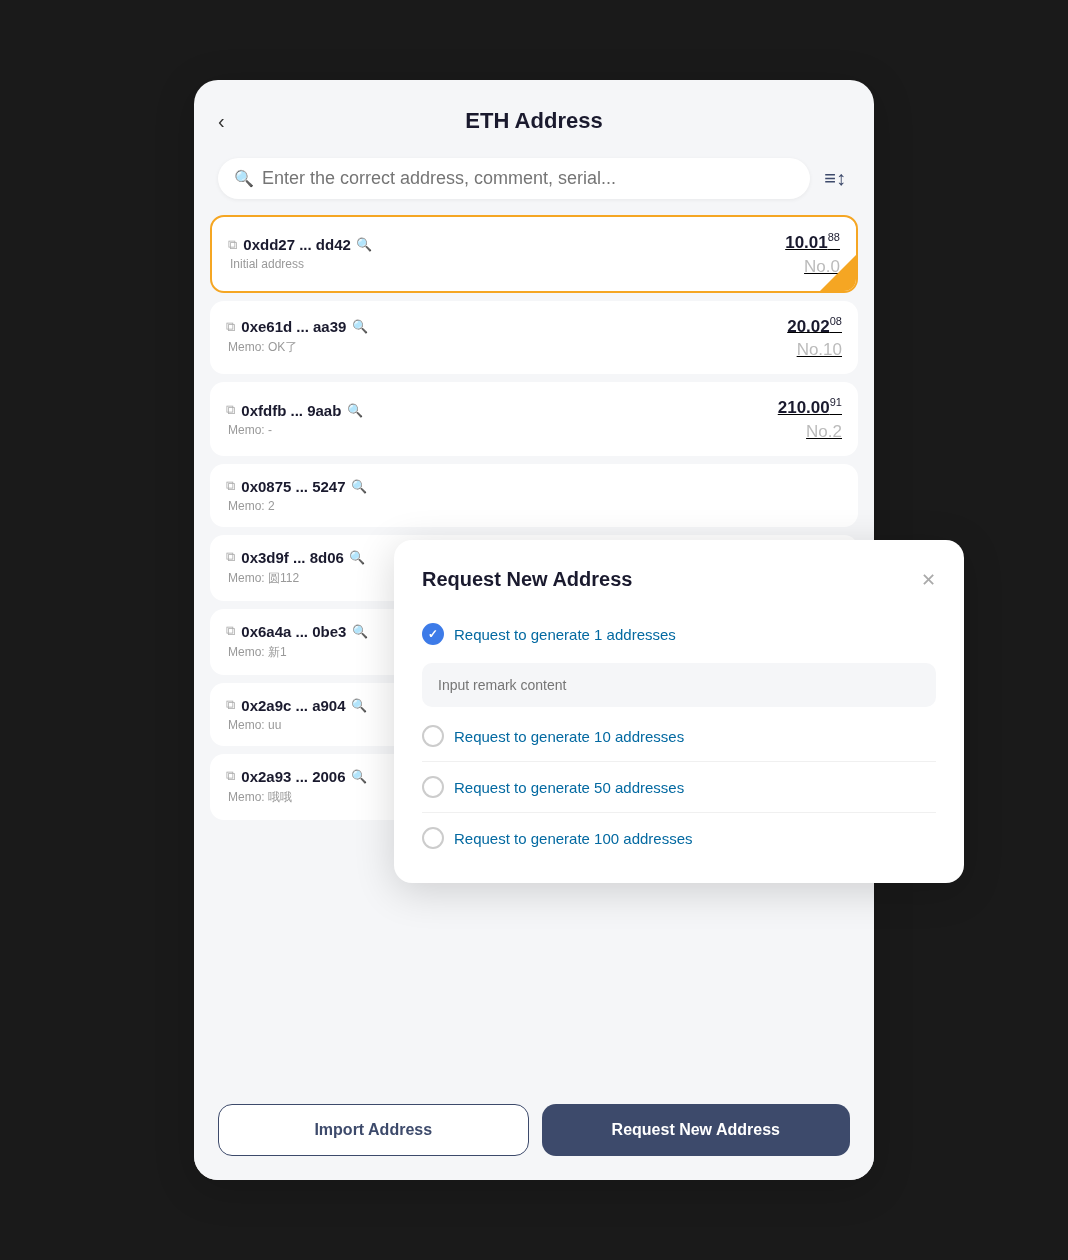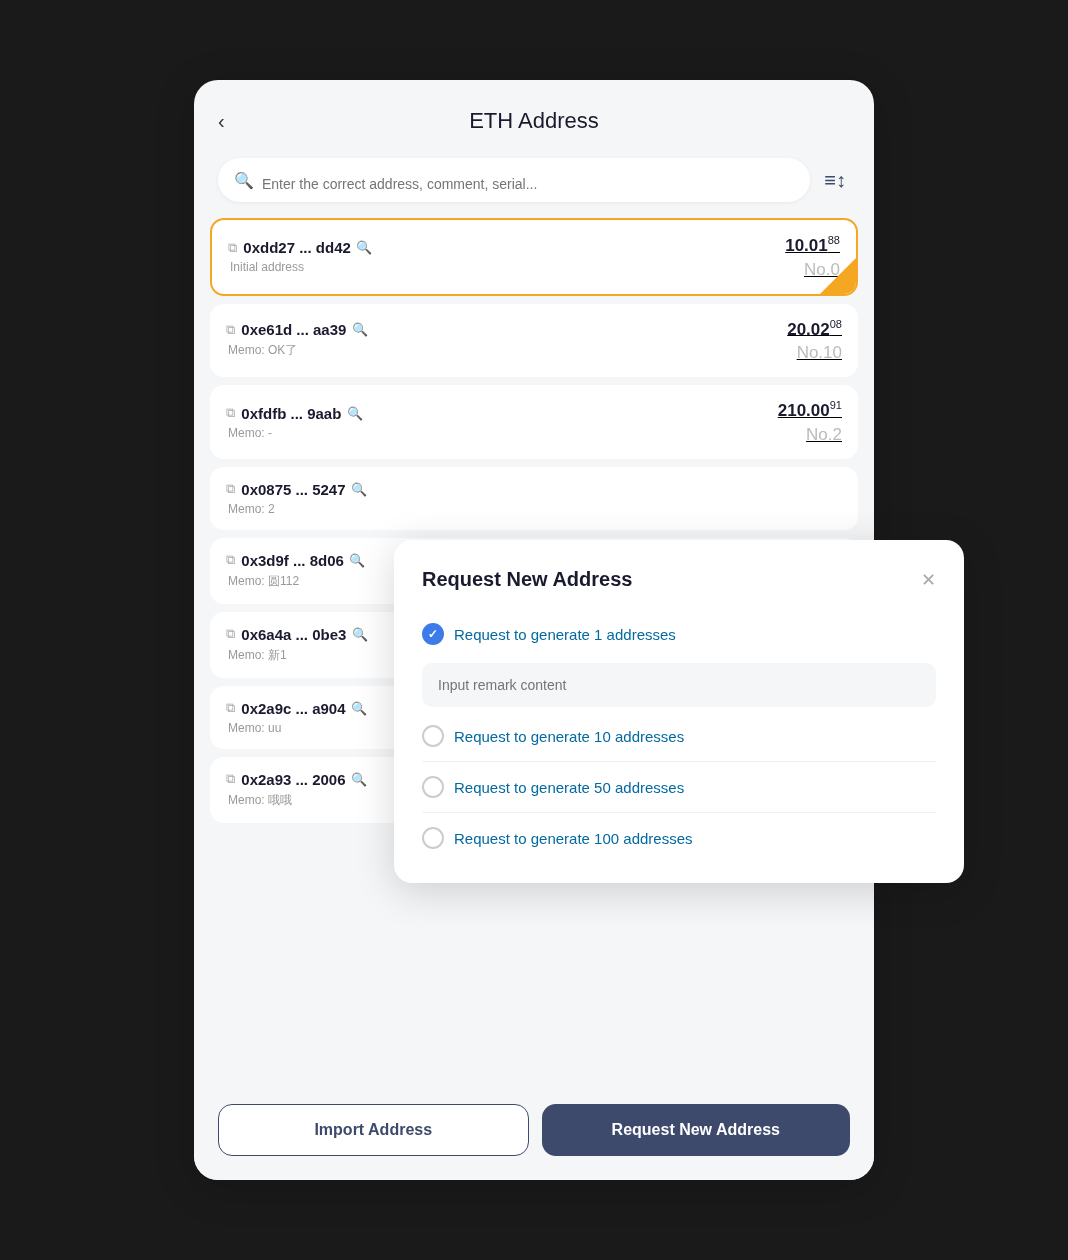--- a/index.html
+++ b/index.html
@@ -37,21 +37,21 @@
       background: none;
       border: none;
       cursor: pointer;
       font-size: 20px;
       color: #333;
       line-height: 1;
     }
 
     .page-title {
       font-size: 22px;
-      font-weight: 400;
+      font-weight: 700;
       color: #1a1a2e;
     }
 
     .search-bar {
       display: flex;
       align-items: center;
       margin: 8px 24px 16px;
       gap: 10px;
     }
 
@@ -68,25 +68,24 @@
 
     .search-icon-svg {
       color: #bbb;
       font-size: 16px;
       flex-shrink: 0;
     }
 
     .search-input {
       border: none;
       outline: none;
-      font-size: 14px;
+      font-size: 18px;
       color: #bbb;
       width: 100%;
       background: transparent;
-      margin-top: 8px;
     }
 
     .filter-btn {
       background: none;
       border: none;
       cursor: pointer;
       padding: 4px;
       color: #3d4a6b;
       font-size: 20px;
     }

